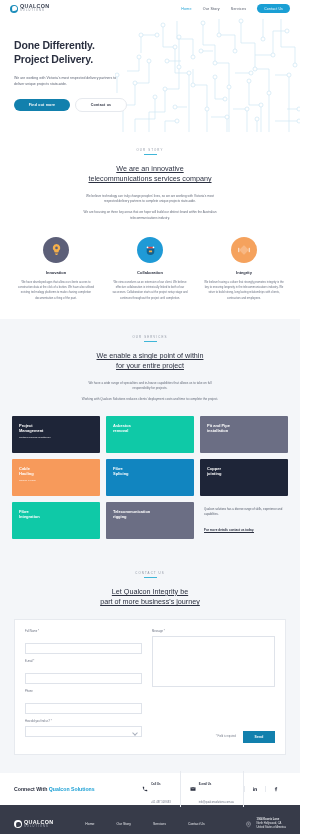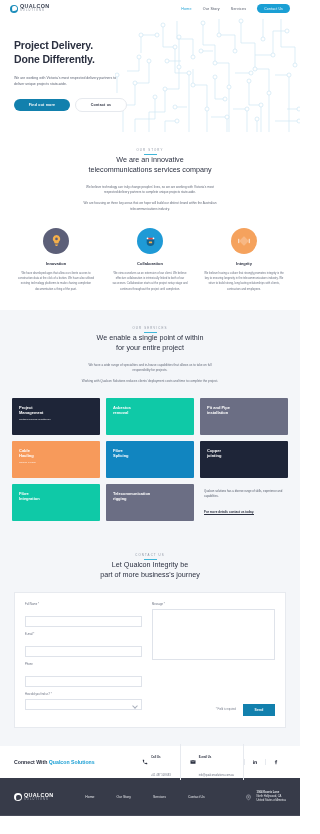--- a/index.html
+++ b/index.html
@@ -101,21 +101,21 @@
   .eyebrow {
     text-align: center; font-size: 2.9px; letter-spacing: 1.1px;
     color: #8c93a1; text-transform: uppercase;
   }
   .eyebrow-rule {
     width: 13px; height: 1.2px; background: #3fb6d8;
     margin: 2px auto 0;
   }
   .sec-title {
     text-align: center; font-size: 7.2px; line-height: 1.42;
-    color: #2b3040; font-weight: normal;
+    color: #2b3040; margin-top: 9px; font-weight: normal; text-decoration: underline;
   }
   .sec-body {
     max-width: 138px; margin: 9px auto 0;
     font-size: 3.1px; line-height: 1.85; color: #646b7a; text-align: center;
   }
   .sec-body p + p { margin-top: 5px; }
 
   
   .about { background: #fff; padding: 16px 0 18px; }
   .cards {
@@ -367,22 +367,22 @@
       <circle cx="60" cy="90" r="2"></circle>
         <circle cx="100" cy="60" r="2"></circle>
       <circle cx="134" cy="64" r="2"></circle>
         <circle cx="158" cy="38" r="2"></circle>
       <circle cx="26" cy="18" r="2"></circle>
         <circle cx="104" cy="18" r="2"></circle>
     </g>
   </svg>
   <div class="hero-inner">
     <div class="hero-title">
+      <div>Done Differently.</div>
       <div>Project Delivery.</div>
-      <div>Done Differently.</div>
     </div>
     <p class="hero-sub">We are working with Victoria's most respected delivery partners to deliver unique projects state-wide.</p>
     <div class="hero-btns">
       <div class="btn-primary">Find out more</div>
       <div class="btn-ghost">Contact us</div>
     </div>
   </div>
 </section>
 
 <section class="about">

